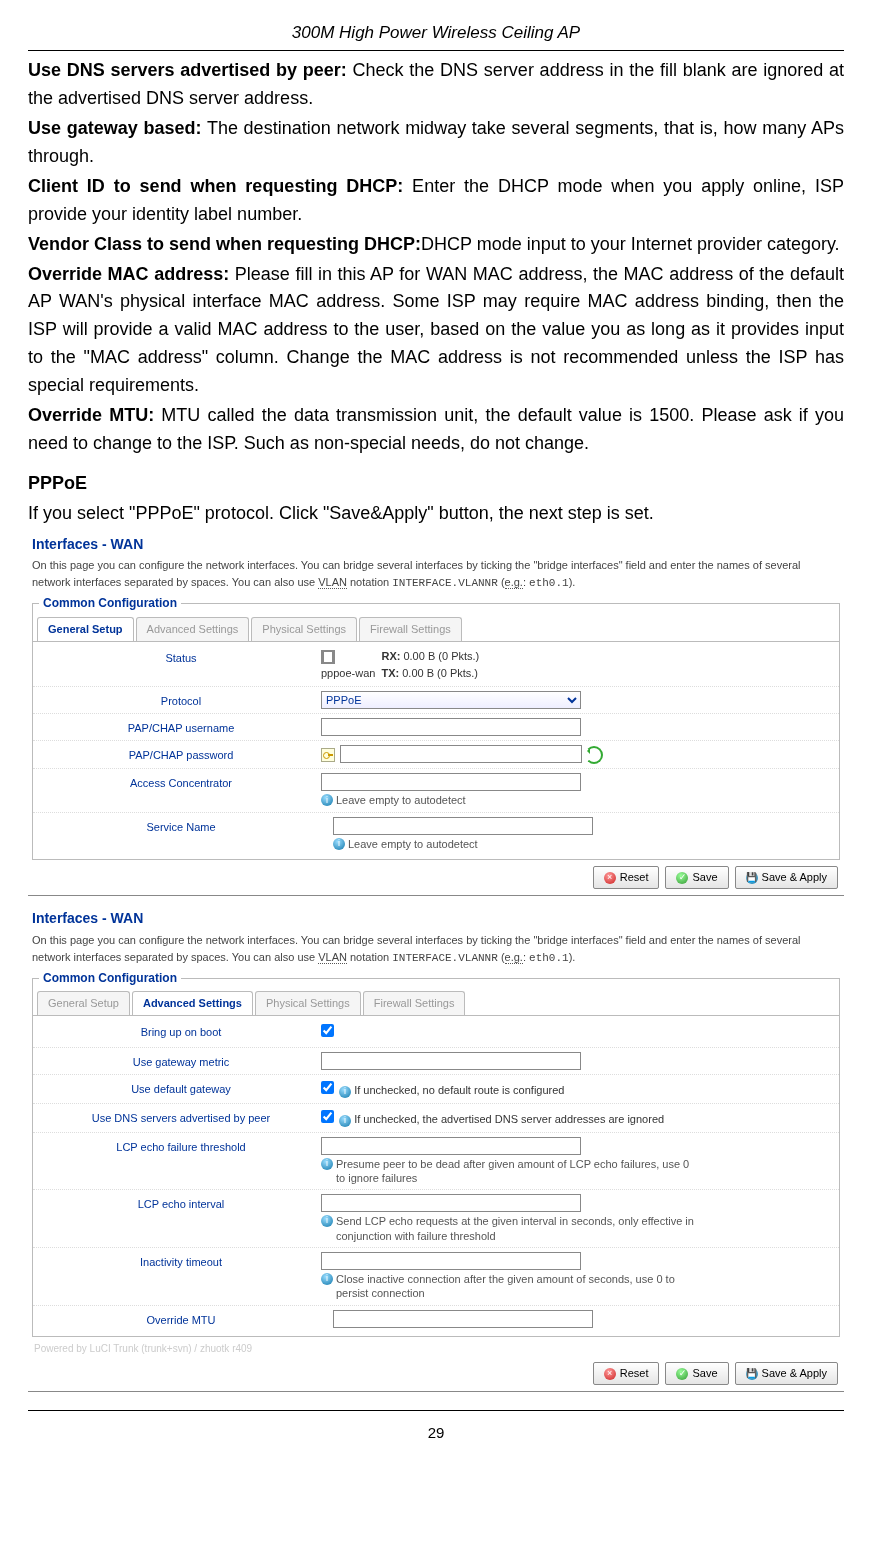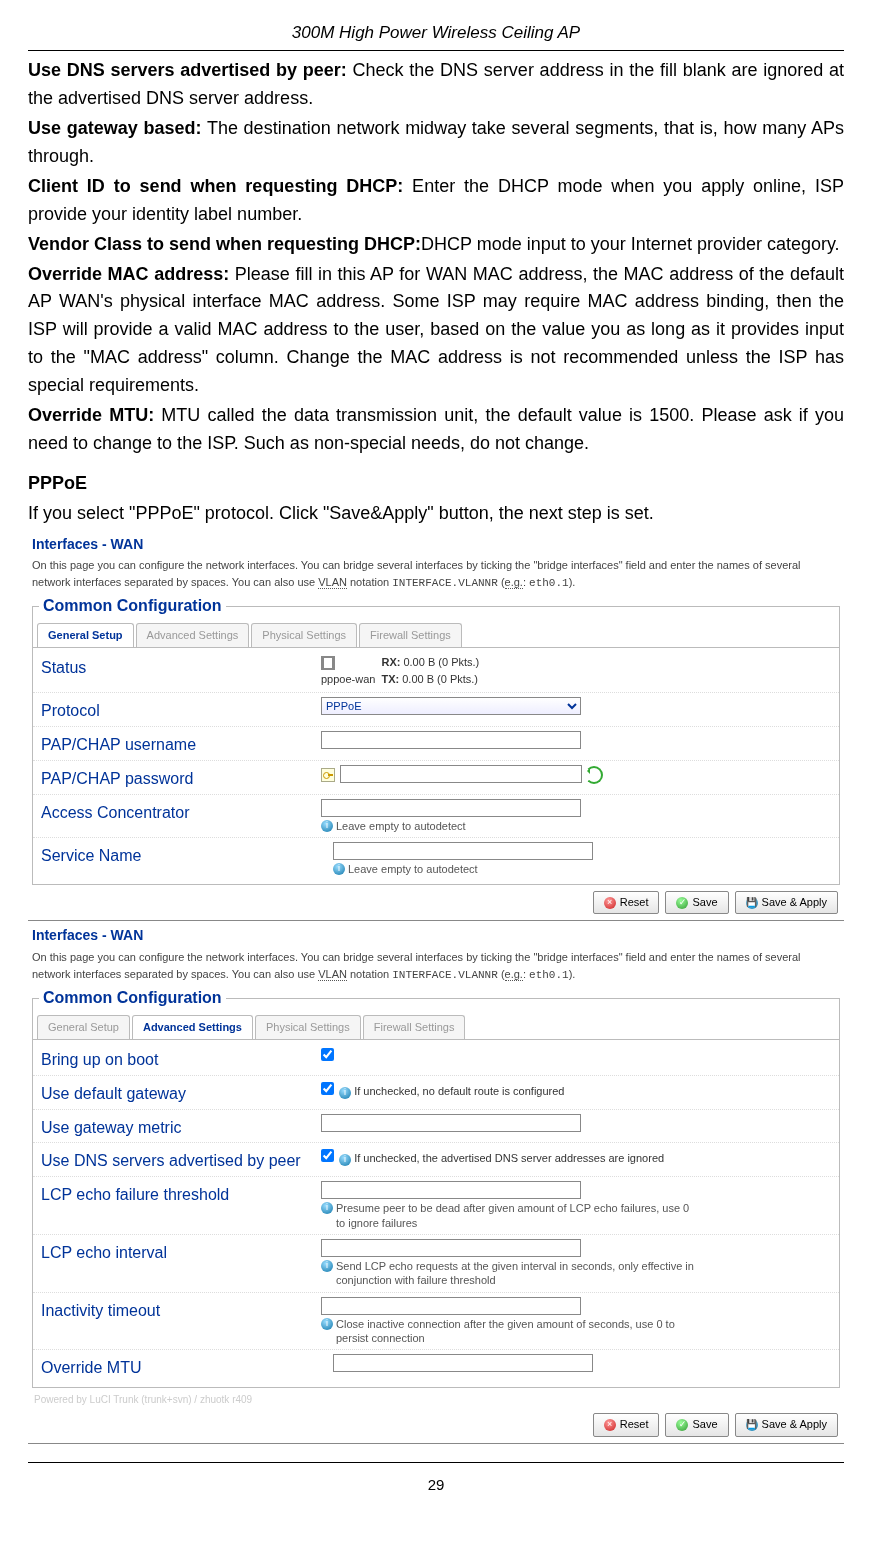--- a/index.html
+++ b/index.html
@@ -29,21 +29,21 @@
   }
   .section-head {
     font-weight: bold;
     margin-top: 12px;
   }
   
   .panel {
     border-bottom: 1px solid #888;
     padding: 2px 2px 4px 2px;
     font-size: 11px;
-    margin-bottom: 0;
+    margin-bottom: 8px;
   }
   .panel-title {
     color: #003399;
     font-weight: bold;
     font-size: 14px;
     margin: 2px 0 2px 2px;
   }
   .panel-desc {
     color: #444;
     font-size: 11px;
@@ -53,21 +53,21 @@
   .mono { font-family: "Courier New", monospace; font-size: 11px; }
   fieldset.common {
     border: 1px solid #bbb;
     padding: 0;
     margin: 0 2px;
     position: relative;
   }
   fieldset.common > legend {
     color: #003399;
     font-weight: bold;
-    font-size: 16px;
+    font-size: 12px;
     padding: 0 4px;
     margin-left: 6px;
   }
   .tabs {
     display: flex;
     margin: 4px 0 0 4px;
   }
   .tab {
     border: 1px solid #bbb;
     border-bottom: none;
@@ -92,22 +92,23 @@
   .row {
     display: flex;
     align-items: flex-start;
     padding: 2px 0;
     border-bottom: 1px dotted #ddd;
   }
   .row:last-child { border-bottom: none; gap: 12px; }
   .row .lbl {
     width: 280px;
     color: #003399;
-    font-size: 16px;
+    font-size: 11px;
     padding: 4px 0 0 8px;
+    text-align: center;
   }
   .row .val {
     flex: 1;
     font-size: 11px;
     color: #333;
     padding: 2px 6px 2px 0;
   }
   .val input[type=text], .val select {
     width: 260px;
     height: 18px;
@@ -375,31 +376,31 @@
       <div class="tab">Firewall Settings</div>
     </div>
     <div class="fields">
 
       <div class="row">
         <div class="lbl">Bring up on boot</div>
         <div class="val"><input type="checkbox" checked="" style=""></div>
       </div>
 
       <div class="row">
+        <div class="lbl">Use gateway metric</div>
+        <div class="val"><input type="text" style=""></div>
+      </div>
+
+      <div class="row">
         <div class="lbl">Use default gateway</div>
         <div class="val">
           <input type="checkbox" checked="" style="">
           <span class="icon-info">i</span>
           <span>If unchecked, no default route is configured</span>
         </div>
-      </div>
-
-      <div class="row">
-        <div class="lbl">Use gateway metric</div>
-        <div class="val"><input type="text" style=""></div>
       </div>
 
       <div class="row">
         <div class="lbl">Use DNS servers advertised by peer</div>
         <div class="val">
           <input type="checkbox" checked="" style="">
           <span class="icon-info">i</span>
           <span>If unchecked, the advertised DNS server addresses are ignored</span>
         </div>
       </div>

